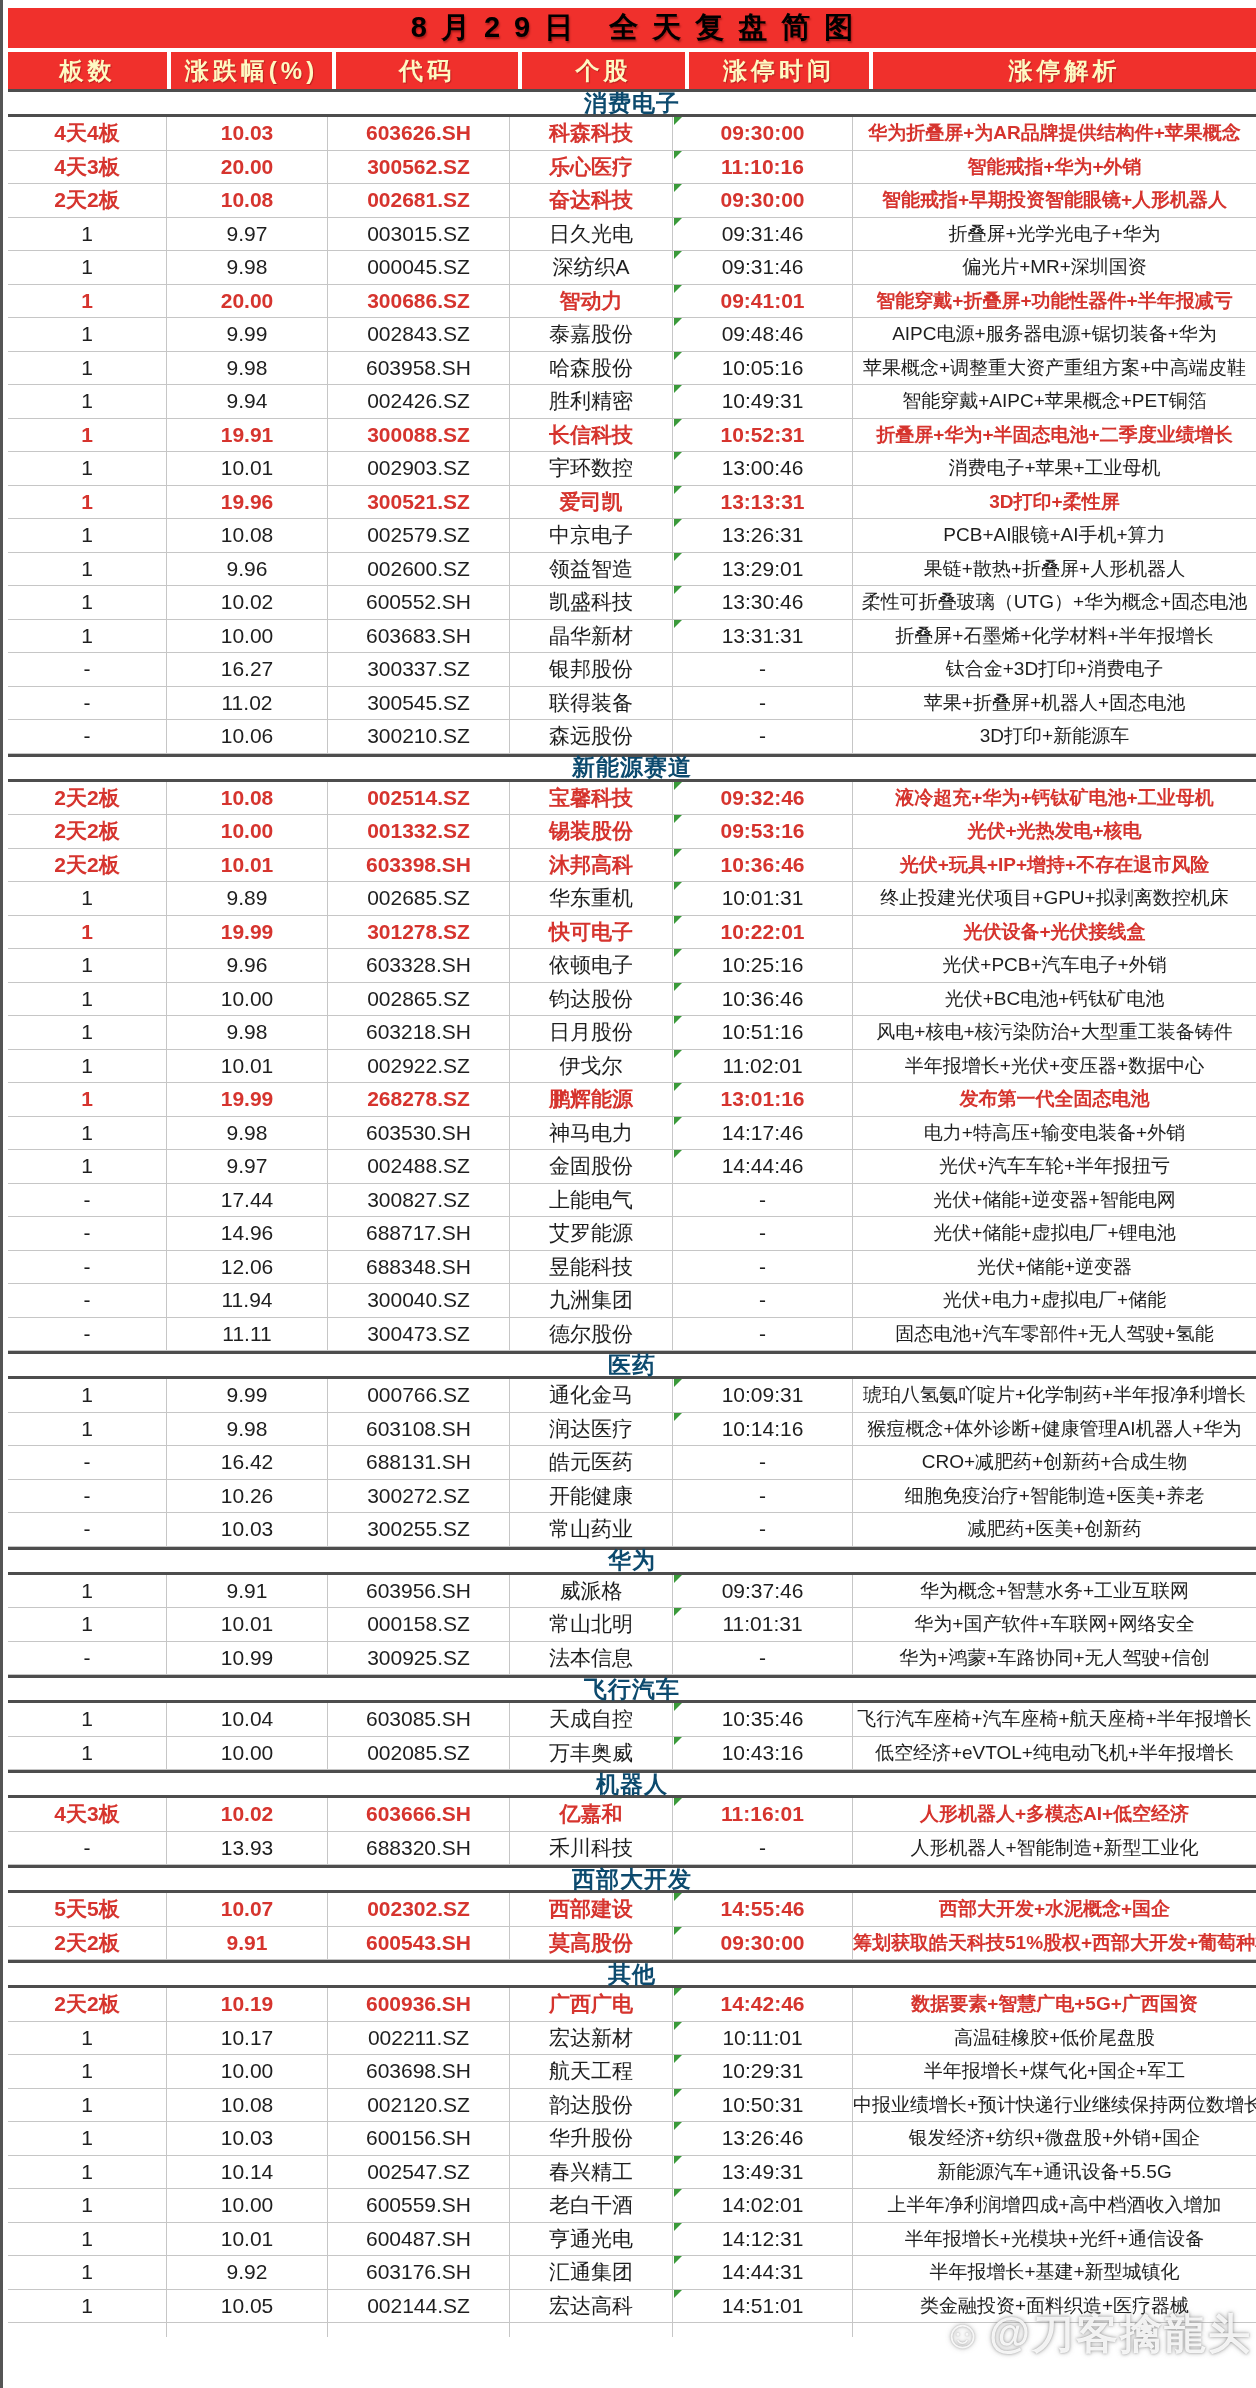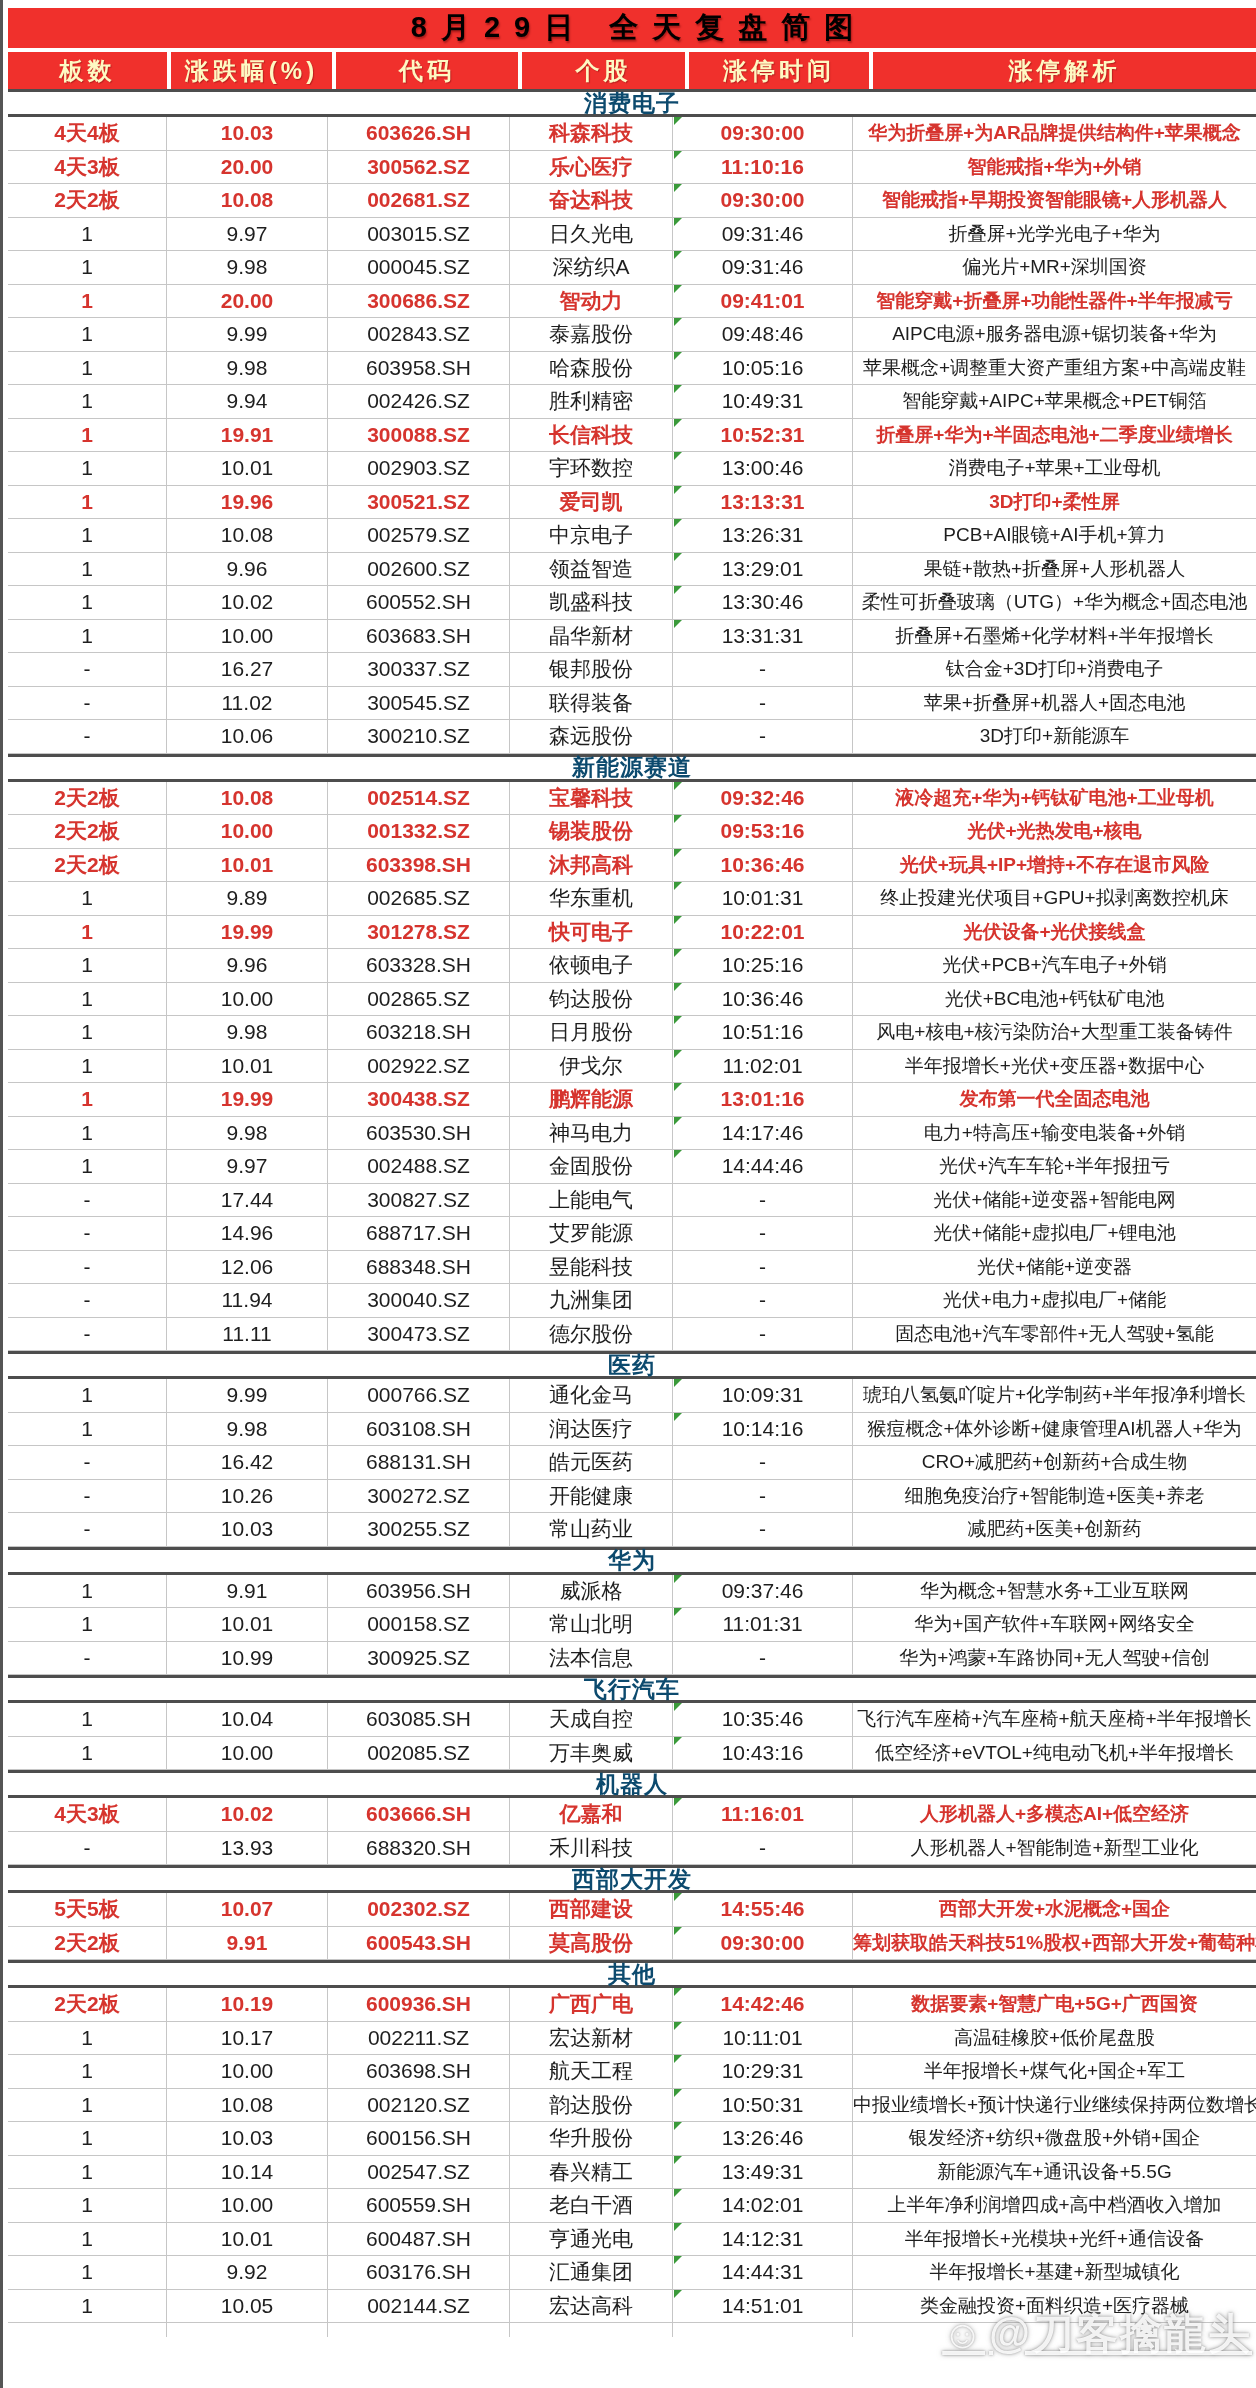--- a/index.html
+++ b/index.html
@@ -34,21 +34,21 @@
     position:relative;white-space:nowrap;}
   .row > div.c-analysis{border-right:none;font-size:19px;overflow:visible;text-align:right;}
   .row.red > div{color:var(--red-text);font-weight:bold;}
   .marker{position:absolute;left:1px;top:0;width:0;height:0;
     border-top:8px solid var(--green);border-right:8px solid transparent;}
   .partial{display:grid;grid-template-columns:var(--cols);height:14px;background:#fff;}
   .partial > div{border-right:1px solid var(--grid);}
   .partial > div:last-child{border-right:none;}
   .watermark{position:absolute;right:4px;bottom:26px;font-size:42px;font-weight:bold;
     color:rgba(255,255,255,.88);letter-spacing:2px;white-space:nowrap;
-    text-shadow:0 0 5px rgba(110,110,110,.55), 0 0 2px rgba(90,90,90,.5);text-decoration:underline;}
+    text-shadow:0 0 5px rgba(110,110,110,.55), 0 0 2px rgba(90,90,90,.5);}
   .wm-face{font-size:40px;margin-right:4px;}
 </style>
 </head>
 <body>
 
 <div class="page">
   <div class="left-edge"></div>
 
   <div class="title-bar">
     <span class="title-text">8月29日 全天复盘简图</span>
@@ -401,21 +401,21 @@
     <div class="c-time">
               <span class="marker"></span>
               <span class="tv">11:02:01</span>
             </div>
     <div class="c-analysis">半年报增长+光伏+变压器+数据中心</div>
   </div>
 
   <div class="row red">
     <div class="c-board">1</div>
     <div class="c-pct">19.99</div>
-    <div class="c-code">300438.SZ</div>
+    <div class="c-code">268278.SZ</div>
     <div class="c-name">鹏辉能源</div>
     <div class="c-time">
               <span class="marker"></span>
               <span class="tv">13:01:16</span>
             </div>
     <div class="c-analysis">发布第一代全固态电池</div>
   </div>
 
   <div class="row">
     <div class="c-board">1</div>

